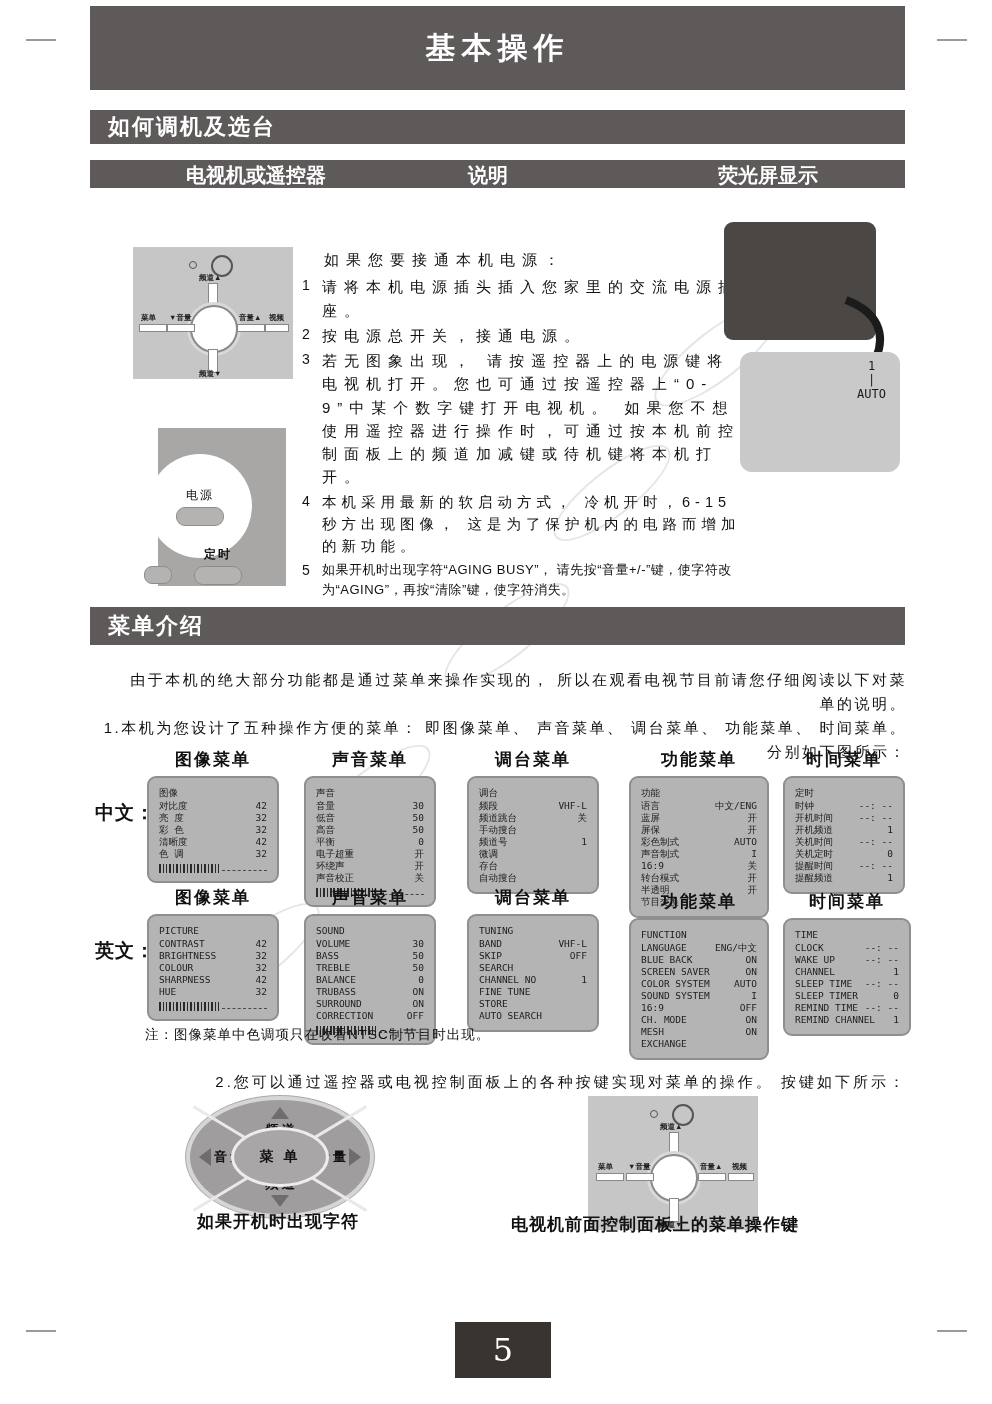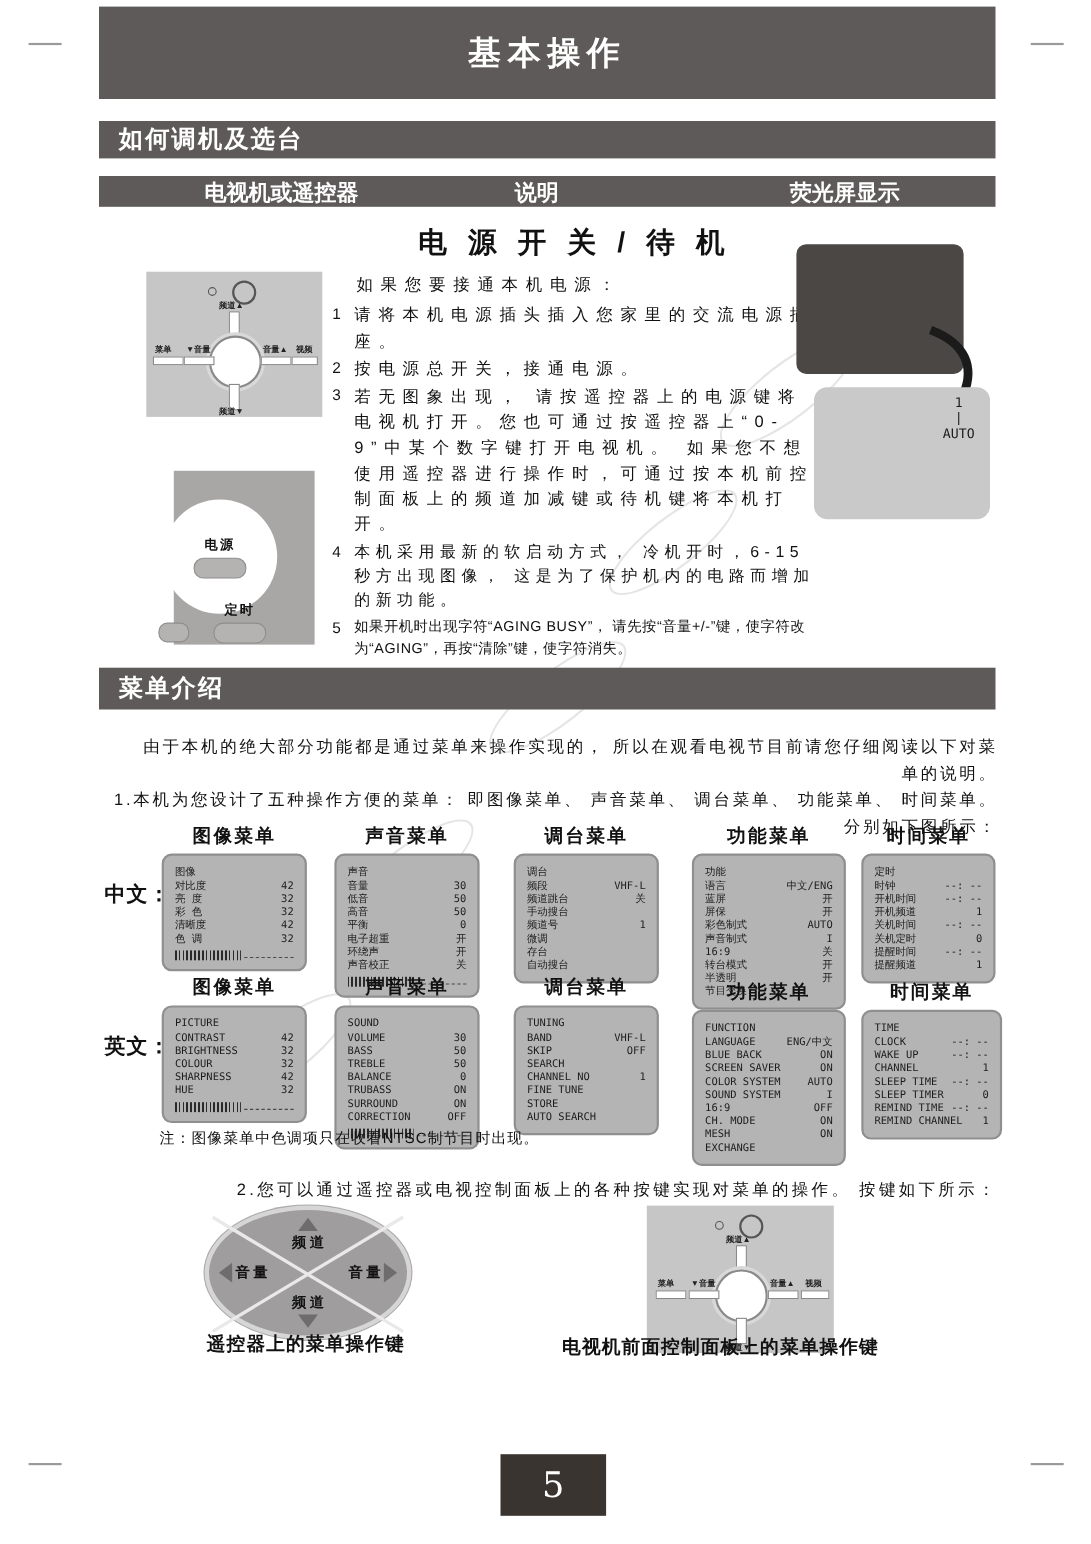--- a/index.html
+++ b/index.html
@@ -38,21 +38,21 @@
   .cp-lbl{position:absolute;font-size:7.5px;font-weight:bold;color:#222;white-space:nowrap;}
   .slot-v{position:absolute;width:8px;height:22px;background:#fff;border:1px solid #888;}
   .slot-h{position:absolute;width:26px;height:6px;background:#fff;border:1px solid #888;}
   .cp-circle{position:absolute;left:57px;top:58px;width:44px;height:44px;background:#fff;
              border:2px solid #8a8a8a;border-radius:50%;box-shadow:0 0 0 3px #d9d9d9;}
 
   
   .remote{position:absolute;left:158px;top:428px;width:128px;height:158px;background:#a9a6a6;}
   .spot{position:absolute;left:-10px;top:26px;width:104px;height:104px;background:#fff;border-radius:50%;
         display:flex;flex-direction:column;align-items:center;justify-content:center;gap:3px;}
-  .spot .rlbl{font-size:12px;font-weight:bold;letter-spacing:2px;}
+  .spot .rlbl{font-size:12px;font-weight:normal;letter-spacing:2px;}
   .pill{width:46px;height:17px;background:#b5b2b2;border:1px solid #8f8c8c;border-radius:9px;}
   .r-timer{position:absolute;left:30px;top:118px;width:60px;text-align:center;font-size:12px;font-weight:bold;letter-spacing:2px;}
   .r-timer .pill{margin:3px auto 0;}
   .pill-cut{position:absolute;left:-14px;top:138px;width:26px;height:16px;background:#b5b2b2;border:1px solid #8f8c8c;border-radius:8px;}
 
   
   .screen-dark{position:absolute;left:724px;top:222px;width:152px;height:118px;background:#4a4744;border-radius:9px;}
   .screen-light{position:absolute;left:740px;top:352px;width:160px;height:120px;background:#c9c9c9;border-radius:12px;}
   .osd-corner{position:absolute;right:14px;top:8px;text-align:center;
               font-family:"DejaVu Sans Mono",monospace;font-size:12px;line-height:1.15;color:#1a1a1a;}
@@ -124,21 +124,20 @@
   <div class="wm" style="left:180px;top:930px;width:150px;height:44px;transform:rotate(-38deg);"></div>
 
   <div class="bar banner">基本操作</div>
   <div class="bar sec1">如何调机及选台</div>
   <div class="bar sec2">
     <span style="left:96px;">电视机或遥控器</span>
     <span style="left:378px;">说明</span>
     <span style="left:628px;">荧光屏显示</span>
   </div>
 
-  <div class="abs power-title">电 源 开 关 / 待 机</div>
   <div class="abs power-text">
     <p class="intro">如果您要接通本机电源：</p>
     <div class="step">
       <span class="num">1</span>
       <span class="txt">请将本机电源插头插入您家里的交流电源插座。</span>
       </div>
     <div class="step">
       <span class="num">2</span>
       <span class="txt">按电源总开关，接通电源。</span>
       </div>
@@ -564,22 +563,23 @@
     <div class="dx" style="transform:rotate(31deg);"></div>
     <div class="dx" style="transform:rotate(-31deg);"></div>
     <div class="tri tri-up"></div>
     <div class="tri tri-down"></div>
     <div class="tri tri-left"></div>
     <div class="tri tri-right"></div>
     <div class="dlbl dlbl-up">频 道</div>
     <div class="dlbl dlbl-down">频 道</div>
     <div class="dlbl dlbl-left">音 量</div>
     <div class="dlbl dlbl-right">音 量</div>
-  </div>
-  <div class="caption" style="left:168px;top:1210px;width:220px;">遥控器上的菜单操作键</div>
+    <div class="dcenter">菜 单</div>
+  </div>
+  <div class="caption" style="left:168px;top:1210px;width:220px;">如果开机时出现字符</div>
 
   <div class="cpanel" style="left:588px;top:1096px;width:170px;height:134px;">
     <span class="led" style="left:62px;"></span>
     <span class="knob" style="left:84px;"></span>
     <div class="cp-lbl" style="left:72px;top:26px;">频道▲</div>
     <div class="slot-v" style="left:81px;top:36px;"></div>
     <div class="cp-circle" style="left:62px;"></div>
     <div class="cp-lbl" style="left:10px;top:66px;">菜单</div>
     <div class="slot-h" style="left:8px;top:77px;"></div>
     <div class="cp-lbl" style="left:40px;top:66px;">▼音量</div>

